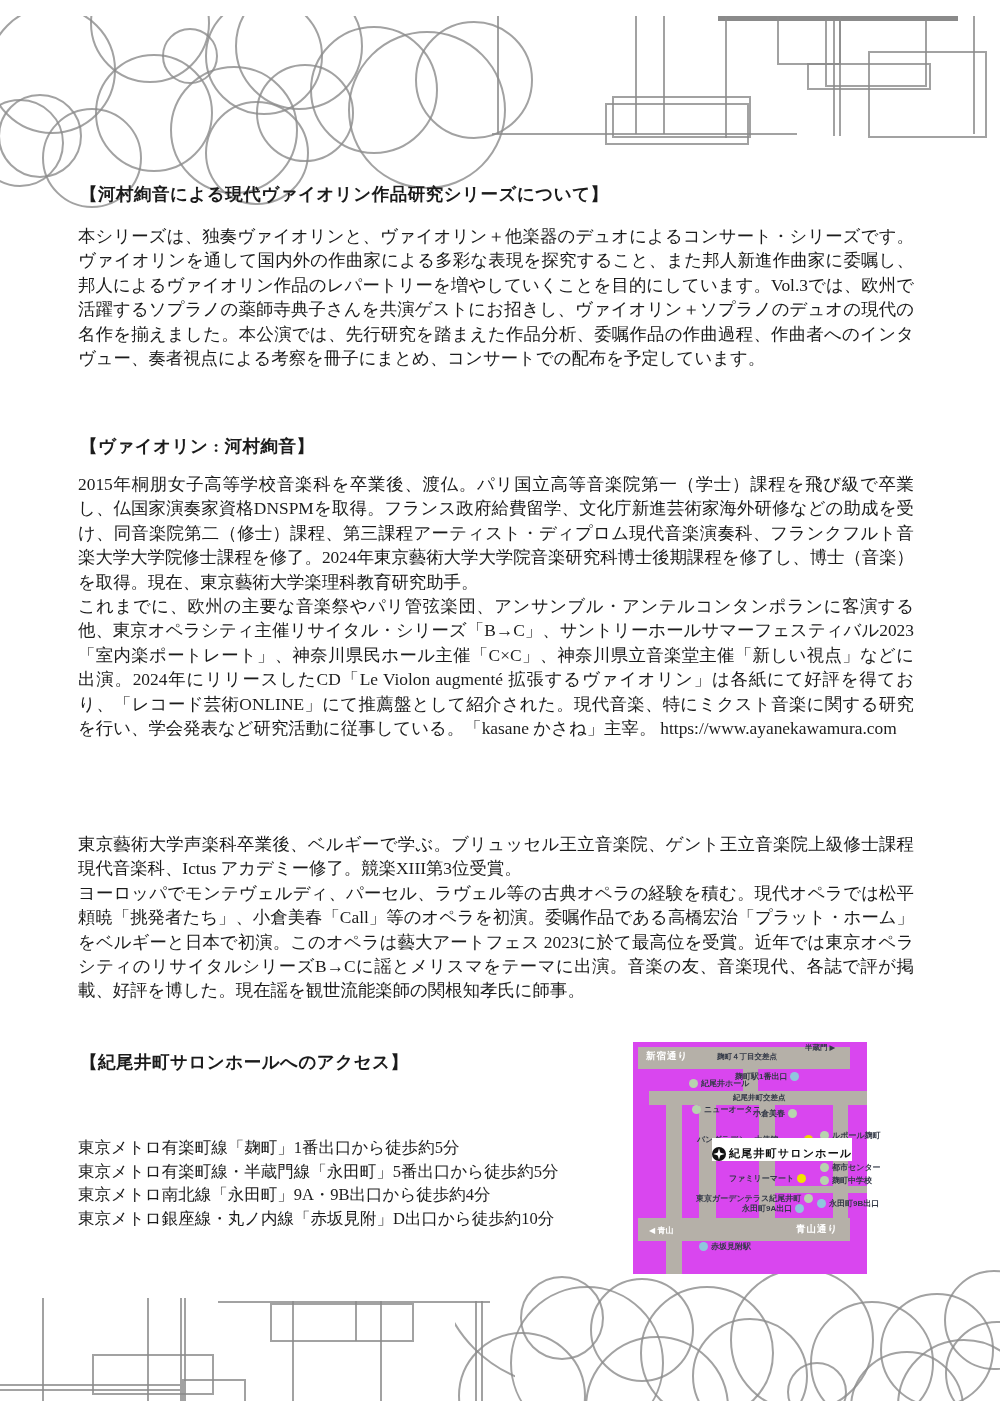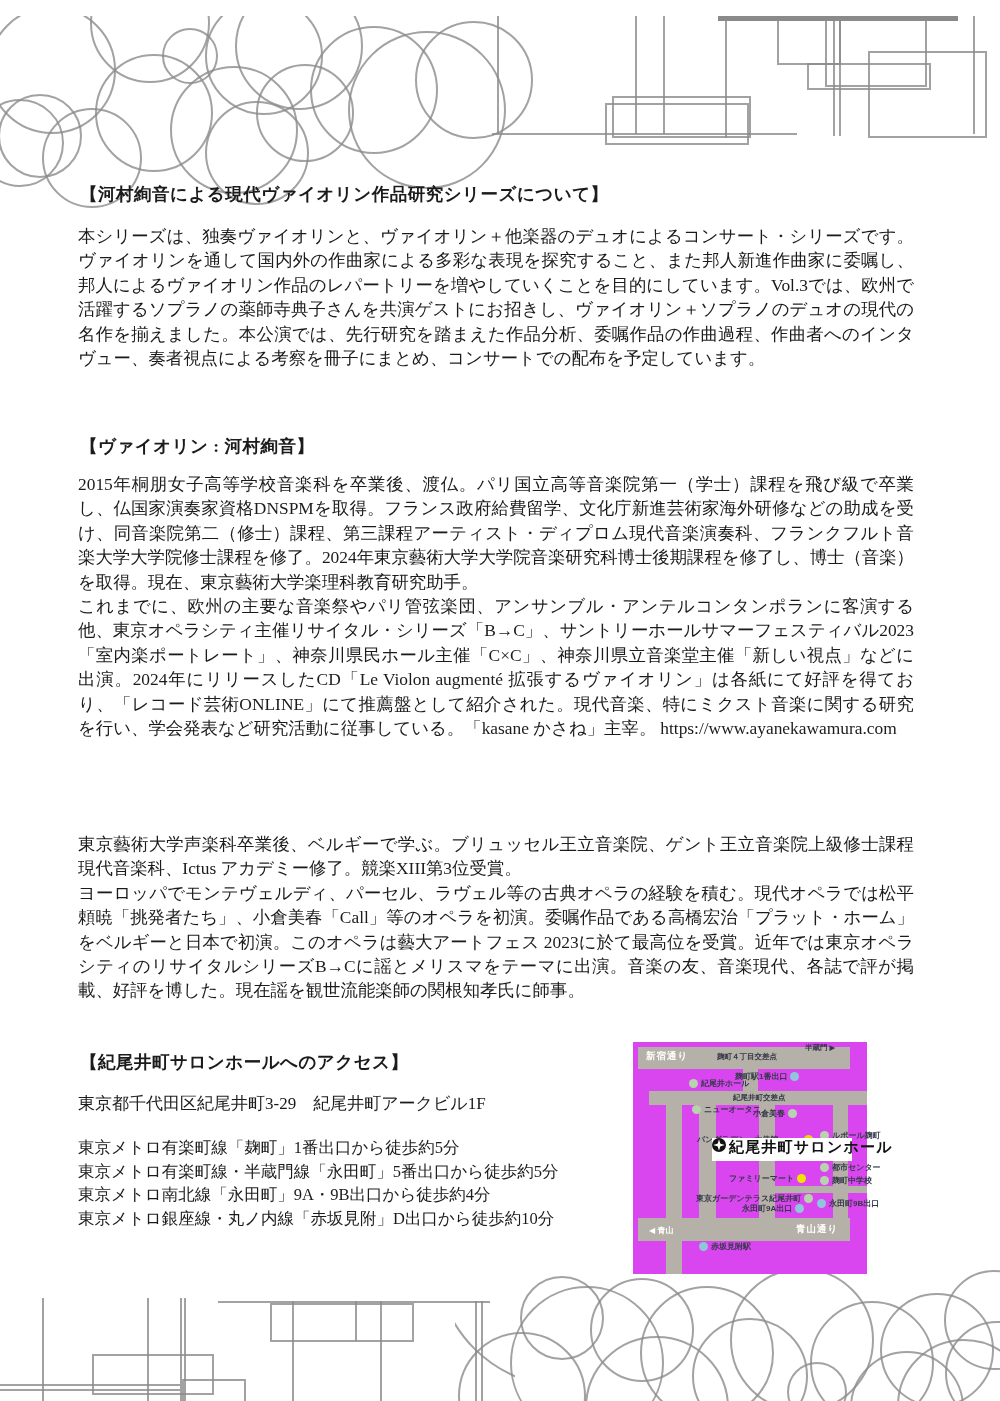--- a/index.html
+++ b/index.html
@@ -45,22 +45,22 @@
     position:absolute;display:flex;align-items:center;gap:3px;z-index:3;
     font-size:8px;font-weight:bold;color:var(--c-mapText,#333947);white-space:nowrap;padding-left:46px;
   }
   .dot{width:9px;height:9px;border-radius:50%;flex:0 0 auto;}
   .dot.g{background:var(--c-dotGreen,#b7d3ae);}
   .dot.b{background:var(--c-dotBlue,#8fc6dc);}
   .dot.y{background:var(--c-dotYellow,#e9d800);}
   .dot.yb{background:var(--c-dotYellowBright,#f2e200);}
   .hall{
     position:absolute;left:79px;top:96px;width:140px;height:23px;z-index:4;
-    background:#fff;display:flex;align-items:flex-start;gap:3px;
-    font-size:15px;font-weight:600;letter-spacing:1.2px;color:#111;
+    background:#fff;display:flex;align-items:flex-end;gap:3px;
+    font-size:11px;font-weight:600;letter-spacing:1.2px;color:#111;
     font-family:"Liberation Serif","DejaVu Serif",serif;white-space:nowrap;
   }
 </style>
 </head>
 <body>
 
 <div class="page">
 
   <div class="deco">
 
@@ -148,21 +148,20 @@
     <p>2015年桐朋女子高等学校音楽科を卒業後、渡仏。パリ国立高等音楽院第一（学士）課程を飛び級で卒業し、仏国家演奏家資格DNSPMを取得。フランス政府給費留学、文化庁新進芸術家海外研修などの助成を受け、同音楽院第二（修士）課程、第三課程アーティスト・ディプロム現代音楽演奏科、フランクフルト音楽大学大学院修士課程を修了。2024年東京藝術大学大学院音楽研究科博士後期課程を修了し、博士（音楽）を取得。現在、東京藝術大学楽理科教育研究助手。</p>
     <p><span>これまでに、欧州の主要な音楽祭やパリ管弦楽団、アンサンブル・アンテルコンタンポランに客演する他、東京オペラシティ主催リサイタル・シリーズ「B→C」、サントリーホールサマーフェスティバル2023「室内楽ポートレート」、神奈川県民ホール主催「C×C」、神奈川県立音楽堂主催「新しい視点」などに出演。2024年にリリースしたCD「Le Violon augmenté 拡張するヴァイオリン」は各紙にて好評を得ており、「レコード芸術ONLINE」にて推薦盤として紹介された。現代音楽、特にミクスト音楽に関する研究を行い、学会発表など研究活動に従事している。「kasane かさね」主宰。</span><a class="plain-link" href="#">https://www.ayanekawamura.com</a></p>
   </div>
 
   <div class="body-p" style="top:816px;">
     <p>東京藝術大学声楽科卒業後、ベルギーで学ぶ。ブリュッセル王立音楽院、ゲント王立音楽院上級修士課程現代音楽科、Ictus アカデミー修了。競楽XIII第3位受賞。</p>
     <p>ヨーロッパでモンテヴェルディ、パーセル、ラヴェル等の古典オペラの経験を積む。現代オペラでは松平頼暁「挑発者たち」、小倉美春「Call」等のオペラを初演。委嘱作品である高橋宏治「プラット・ホーム」をベルギーと日本で初演。このオペラは藝大アートフェス 2023に於て最高位を受賞。近年では東京オペラシティのリサイタルシリーズB→Cに謡とメリスマをテーマに出演。音楽の友、音楽現代、各誌で評が掲載、好評を博した。現在謡を観世流能楽師の関根知孝氏に師事。</p>
   </div>
 
   <h2 class="sec-h" style="top:1034px;">【紀尾井町サロンホールへのアクセス】</h2>
-  <p class="addr" style="top:1076px;">東京都千代田区紀尾井町3-29　紀尾井町アークビル1F</p>
   <div class="routes" style="top:1120px;">
     <div>東京メトロ有楽町線「麹町」1番出口から徒歩約5分</div>
     <div>東京メトロ有楽町線・半蔵門線「永田町」5番出口から徒歩約5分</div>
     <div>東京メトロ南北線「永田町」9A・9B出口から徒歩約4分</div>
     <div>東京メトロ銀座線・丸ノ内線「赤坂見附」D出口から徒歩約10分</div>
   </div>
 
   <div class="map">
 
     <div class="road" style="left:5px;top:5px;width:212px;height:22px;"></div>

